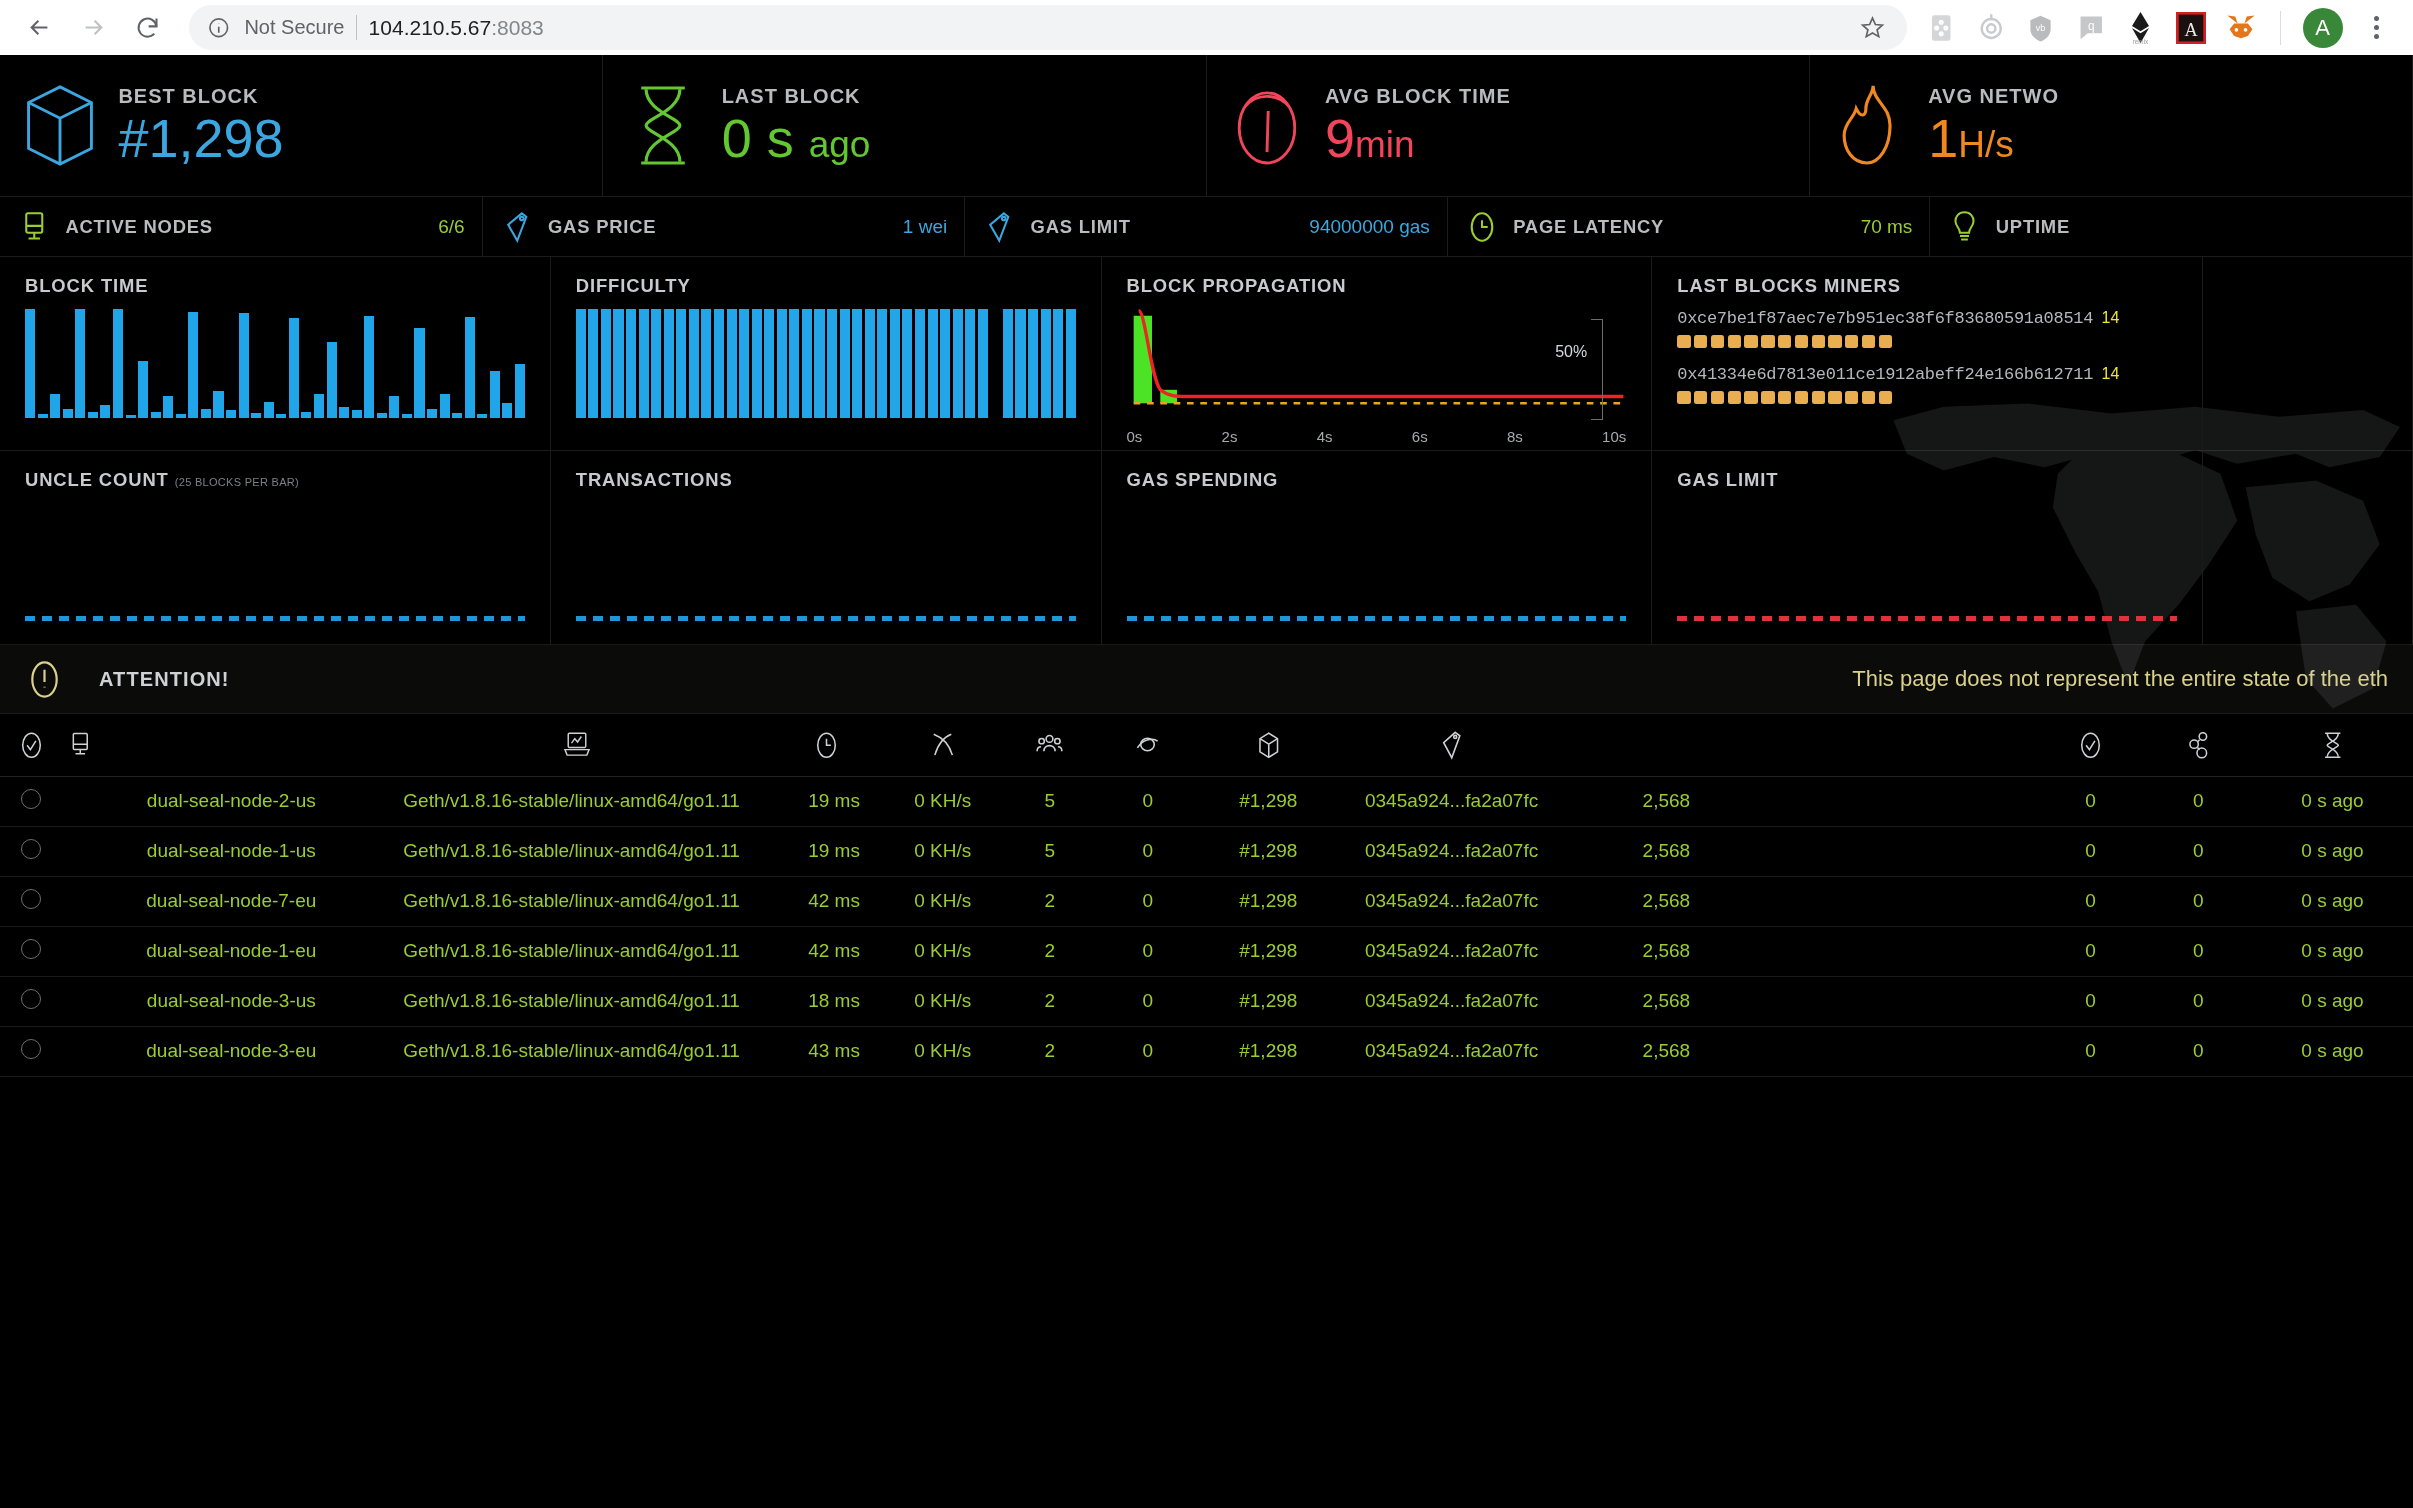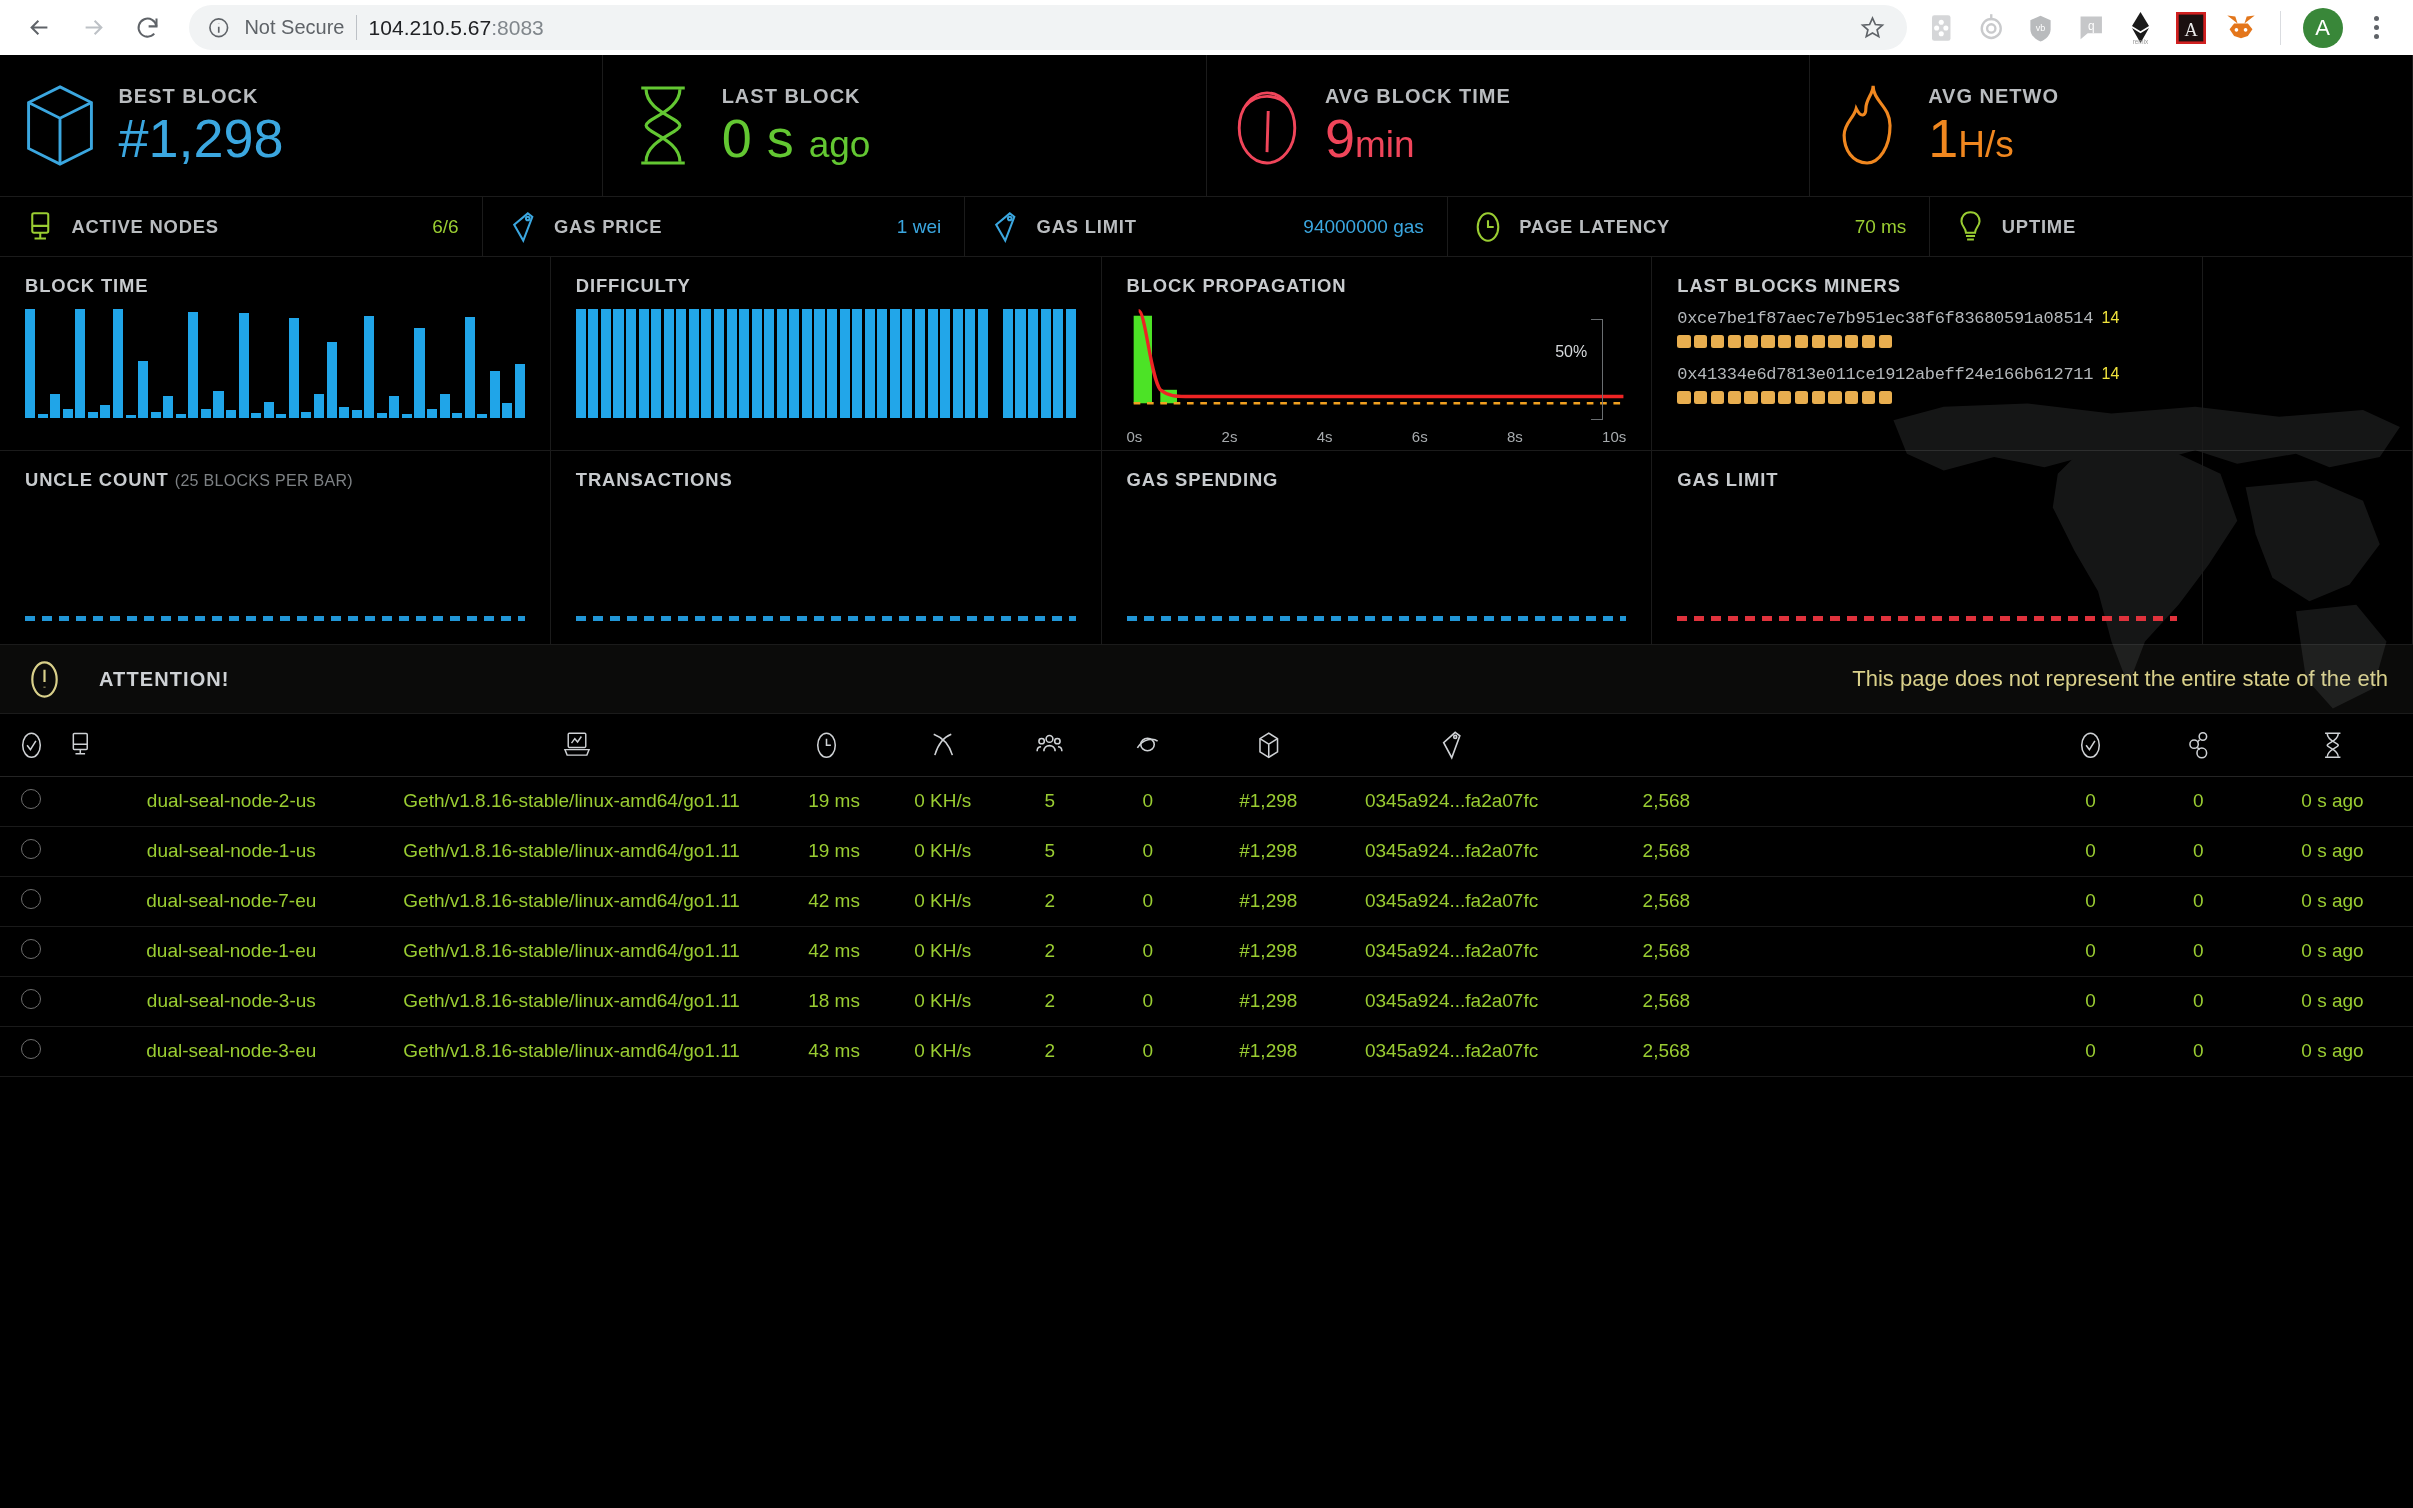--- a/index.html
+++ b/index.html
@@ -111,38 +111,38 @@
     color: #b9bcbf; white-space: nowrap;
   }
   .bigstat .lbl .sub { font-size: 15px; font-weight: 400; color: #7d8184; letter-spacing: 0.4px; }
   .bigstat .val { font-size: 54px; font-weight: 300; white-space: nowrap; line-height: 1.05; margin-top: 1.7px;}
   .bigstat .val .u { font-size: 37px; }
 
   
   .smallstats { display:flex; height: 60px; border-bottom: 0.8px solid #1b1b1b; }
   .smallstat {
     flex: 1 1 0; border-right: 0.8px solid #1b1b1b;
-    display:flex; align-items:center; padding: 0 23px; gap: 13.4px; min-width:0;justify-content:center;
+    display:flex; align-items:center; padding: 0 17px; gap: 13.4px; min-width:0;justify-content:center;
   }
   .smallstat .ic { width: 35px; height: 35px; flex:0 0 auto; display:flex; align-items:center; justify-content:center; }
   .smallstat .lbl { font-size: 18.4px; font-weight:700; letter-spacing: 0.8px; color:#b9bcbf; white-space: nowrap;}
   .smallstat .val { margin-left: auto; font-size: 19px; white-space: nowrap; }
 
   
   .chartrow { display:flex; border-bottom: 0.8px solid #1b1b1b; }
   .chartbox {
     flex: 1 1 0; border-right: 0.8px solid #1b1b1b;
     padding: 18.4px 25px 17px 25px; min-width: 0;
     height: 193px; position: relative;
   }
   .chart-title {
     font-size: 18.4px; font-weight: 700; letter-spacing: 0.9px; color: #c8cbce;
     margin-bottom: 11.7px;
   }
-  .chart-title .sub { font-size: 16px; font-weight: 400; color: #7d8184; letter-spacing: 0.3px;}
+  .chart-title .sub { font-size: 11px; font-weight: 400; color: #7d8184; letter-spacing: 0.3px;}
   .bars { display:flex; align-items:flex-end; gap: 2.5px; height: 109px; }
   .bars .bar { flex: 1 1 0; background: #20a5e8; min-height: 1.7px; }
   .bars.difficulty .bar { background: #22a6e9; }
   .bars.difficulty .bar.gapbar { background: transparent; }
 
   .dashline { position:absolute; left:25px; right:25px; bottom: 23.5px; height: 4.2px; }
   .dashline.blue  { background: repeating-linear-gradient(to right, #2196d6 0 10px, transparent 10px 17px); }
   .dashline.red   { background: repeating-linear-gradient(to right, #e0323c 0 10px, transparent 10px 17px); }
 
   

